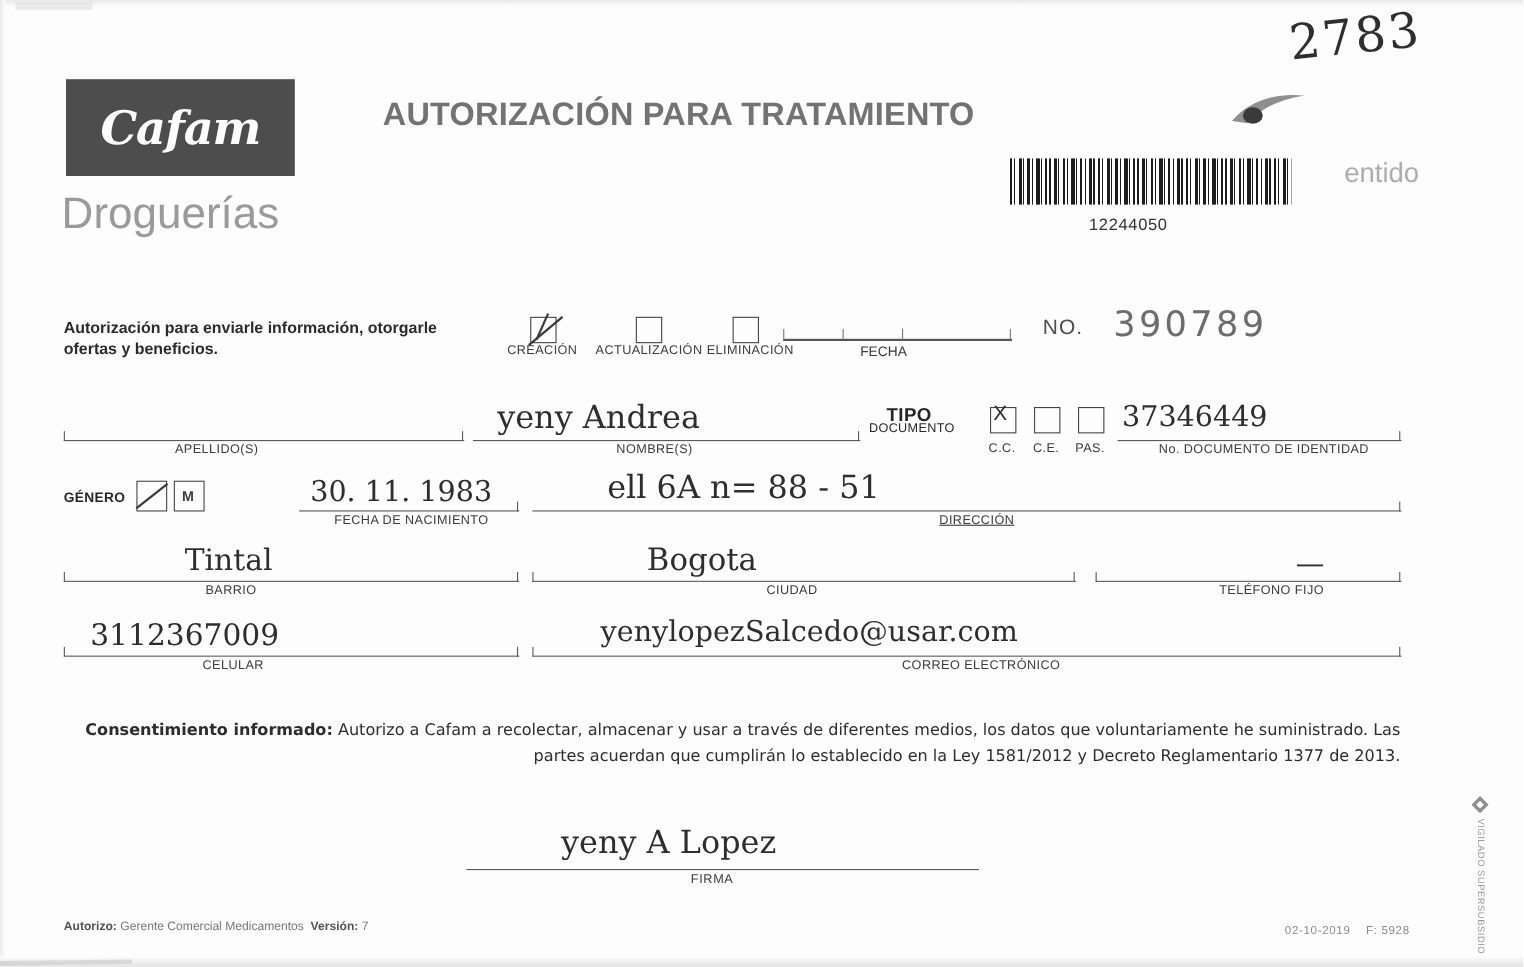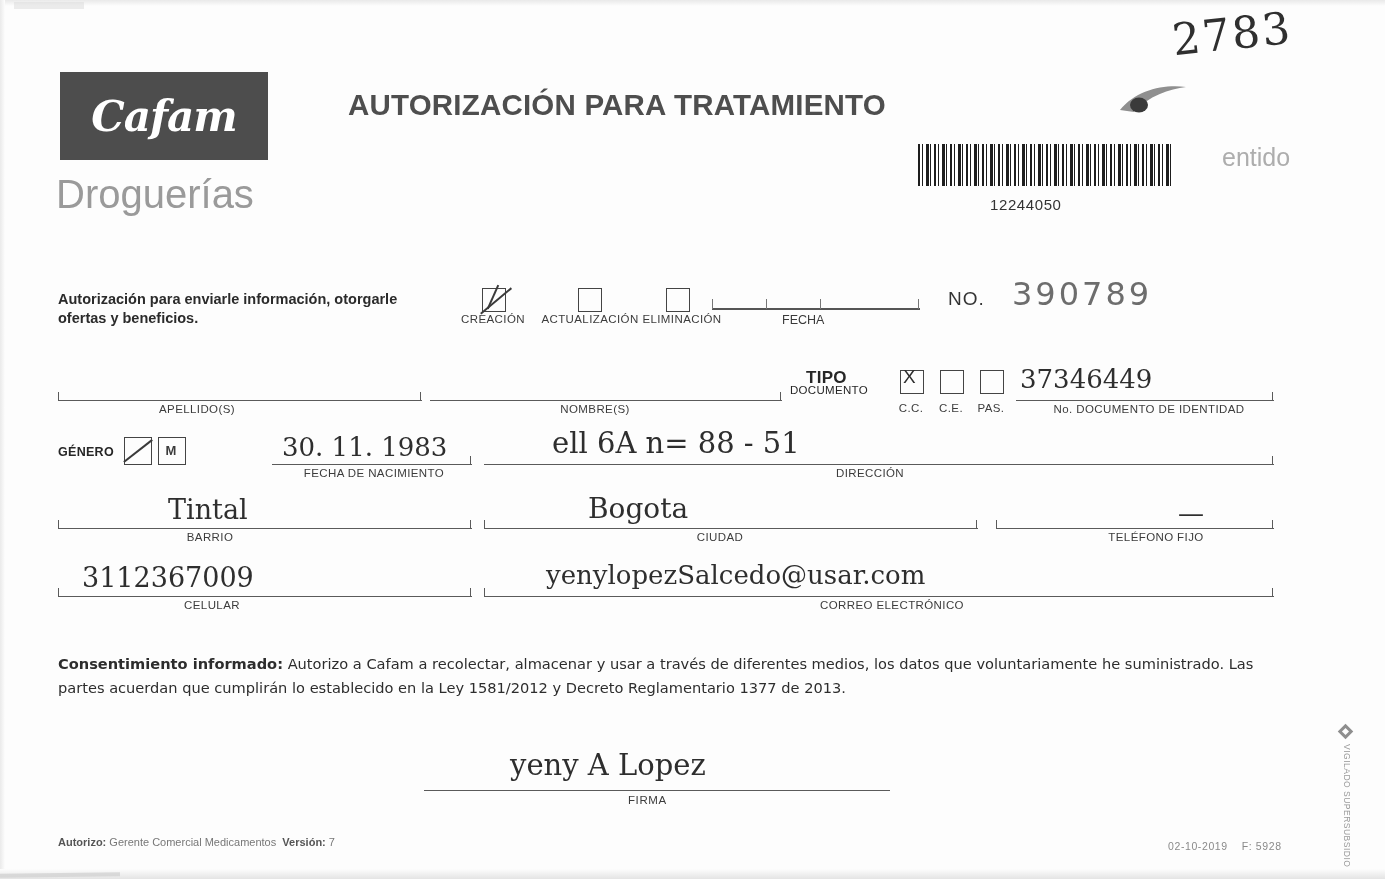--- a/index.html
+++ b/index.html
@@ -70,21 +70,21 @@
     font-size: 40px;
     color: #9a9a9a;
     font-weight: normal;
     letter-spacing: 0px;
   }
   .title-main {
     position: absolute;
     left: 348px; top: 88px;
     font-size: 29.5px;
     font-weight: bold;
-    color: #1d4ed8;
+    color: #737373;
     letter-spacing: 0.2px;
   }
   .title-sub {
     position: absolute;
     left: 348px; top: 127px;
     font-size: 14.5px;
     font-weight: bold;
     color: #333;
     letter-spacing: 0.2px;
   }
@@ -156,21 +156,21 @@
   .fecha-caption {
     position: absolute;
     left: 782px; top: 313px;
     font-size: 12.5px;
     color: #3a3a3a;
   }
   .no-label {
     position: absolute;
     left: 948px; top: 288px;
     font-size: 19px;
-    color: #701a75;
+    color: #1d4ed8;
     letter-spacing: 1px;
   }
   .no-value {
     position: absolute;
     left: 1012px; top: 275px;
     font-size: 32px;
     color: #6d6d6d;
     letter-spacing: 3px;
     font-family: "DejaVu Sans", sans-serif;
   }
@@ -209,20 +209,21 @@
 
   
   .consent {
     position: absolute;
     left: 58px; top: 652px;
     width: 1215px;
     font-size: 14.6px;
     color: #2d2d2d;
     line-height: 24px;
     font-family: "DejaVu Sans", sans-serif;
+    text-align: right;
   }
   .consent b { font-weight: bold; }
 
   
   .firma-line {
     position: absolute;
     left: 424px; top: 790px;
     width: 466px; height: 1.4px;
     background: #5a5a5a;
   }
@@ -337,20 +338,21 @@
   <div class="no-label">NO.</div>
   <div class="no-value">390789</div>
 
   <div class="fline" style="left:58px; top:400px; width:364px;"></div>
   <div class="ftick-l" style="left:58px; top:392px;"></div>
   <div class="ftick-r" style="left:420px; top:392px;"></div>
   <div class="fcap" style="left:122px; top:403px; width:150px;">APELLIDO(S)</div>
 
   <div class="fline" style="left:430px; top:400px; width:352px;"></div>
   <div class="ftick-r" style="left:780px; top:392px;"></div>
+  <div class="hw" style="left:452px; top:362px; font-size:29px;">yeny  Andrea</div>
   <div class="fcap" style="left:520px; top:403px; width:150px;">NOMBRE(S)</div>
 
   <div class="fcap-left" style="left:806px; top:368px; font-size:17px; font-weight:bold;">TIPO</div>
   <div class="fcap-left" style="left:790px; top:384px; font-size:11.5px; font-weight:normal;">DOCUMENTO</div>
 
   <div class="chk" style="left:900px; top:370px;"></div>
   <div class="hw" style="left:903px; top:366px; font-size:19px; font-family:'Liberation Sans',sans-serif;">X</div>
   <div class="fcap" style="left:886px; top:402px; width:50px;">C.C.</div>
 
   <div class="chk" style="left:940px; top:370px;"></div>
@@ -371,21 +373,21 @@
   <div class="fcap" style="left:158px; top:443px; width:26px; font-size:13px; font-weight:bold;">M</div>
 
   <div class="fline" style="left:272px; top:464px; width:200px;"></div>
   <div class="ftick-r" style="left:470px; top:456px;"></div>
   <div class="hw" style="left:282px; top:432px; font-size:26px;">30. 11. 1983</div>
   <div class="fcap" style="left:276px; top:467px; width:196px;">FECHA DE NACIMIENTO</div>
 
   <div class="fline" style="left:484px; top:464px; width:790px;"></div>
   <div class="ftick-r" style="left:1272px; top:456px;"></div>
   <div class="hw" style="left:552px; top:426px; font-size:29px;">ell  6A  n= 88 - 51</div>
-  <div class="fcap" style="left:810px; top:467px; width:120px;">DIRECCIÓN</div>
+  <div class="fcap" style="left:828px; top:467px; width:120px;text-decoration:underline;">DIRECCIÓN</div>
 
   <div class="fline" style="left:58px; top:528px; width:414px;"></div>
   <div class="ftick-l" style="left:58px; top:520px;"></div>
   <div class="ftick-r" style="left:470px; top:520px;"></div>
   <div class="hw" style="left:168px; top:494px; font-size:27px;">Tintal</div>
   <div class="fcap" style="left:150px; top:531px; width:120px;">BARRIO</div>
 
   <div class="fline" style="left:484px; top:528px; width:494px;"></div>
   <div class="ftick-l" style="left:484px; top:520px;"></div>
   <div class="ftick-r" style="left:976px; top:520px;"></div>

